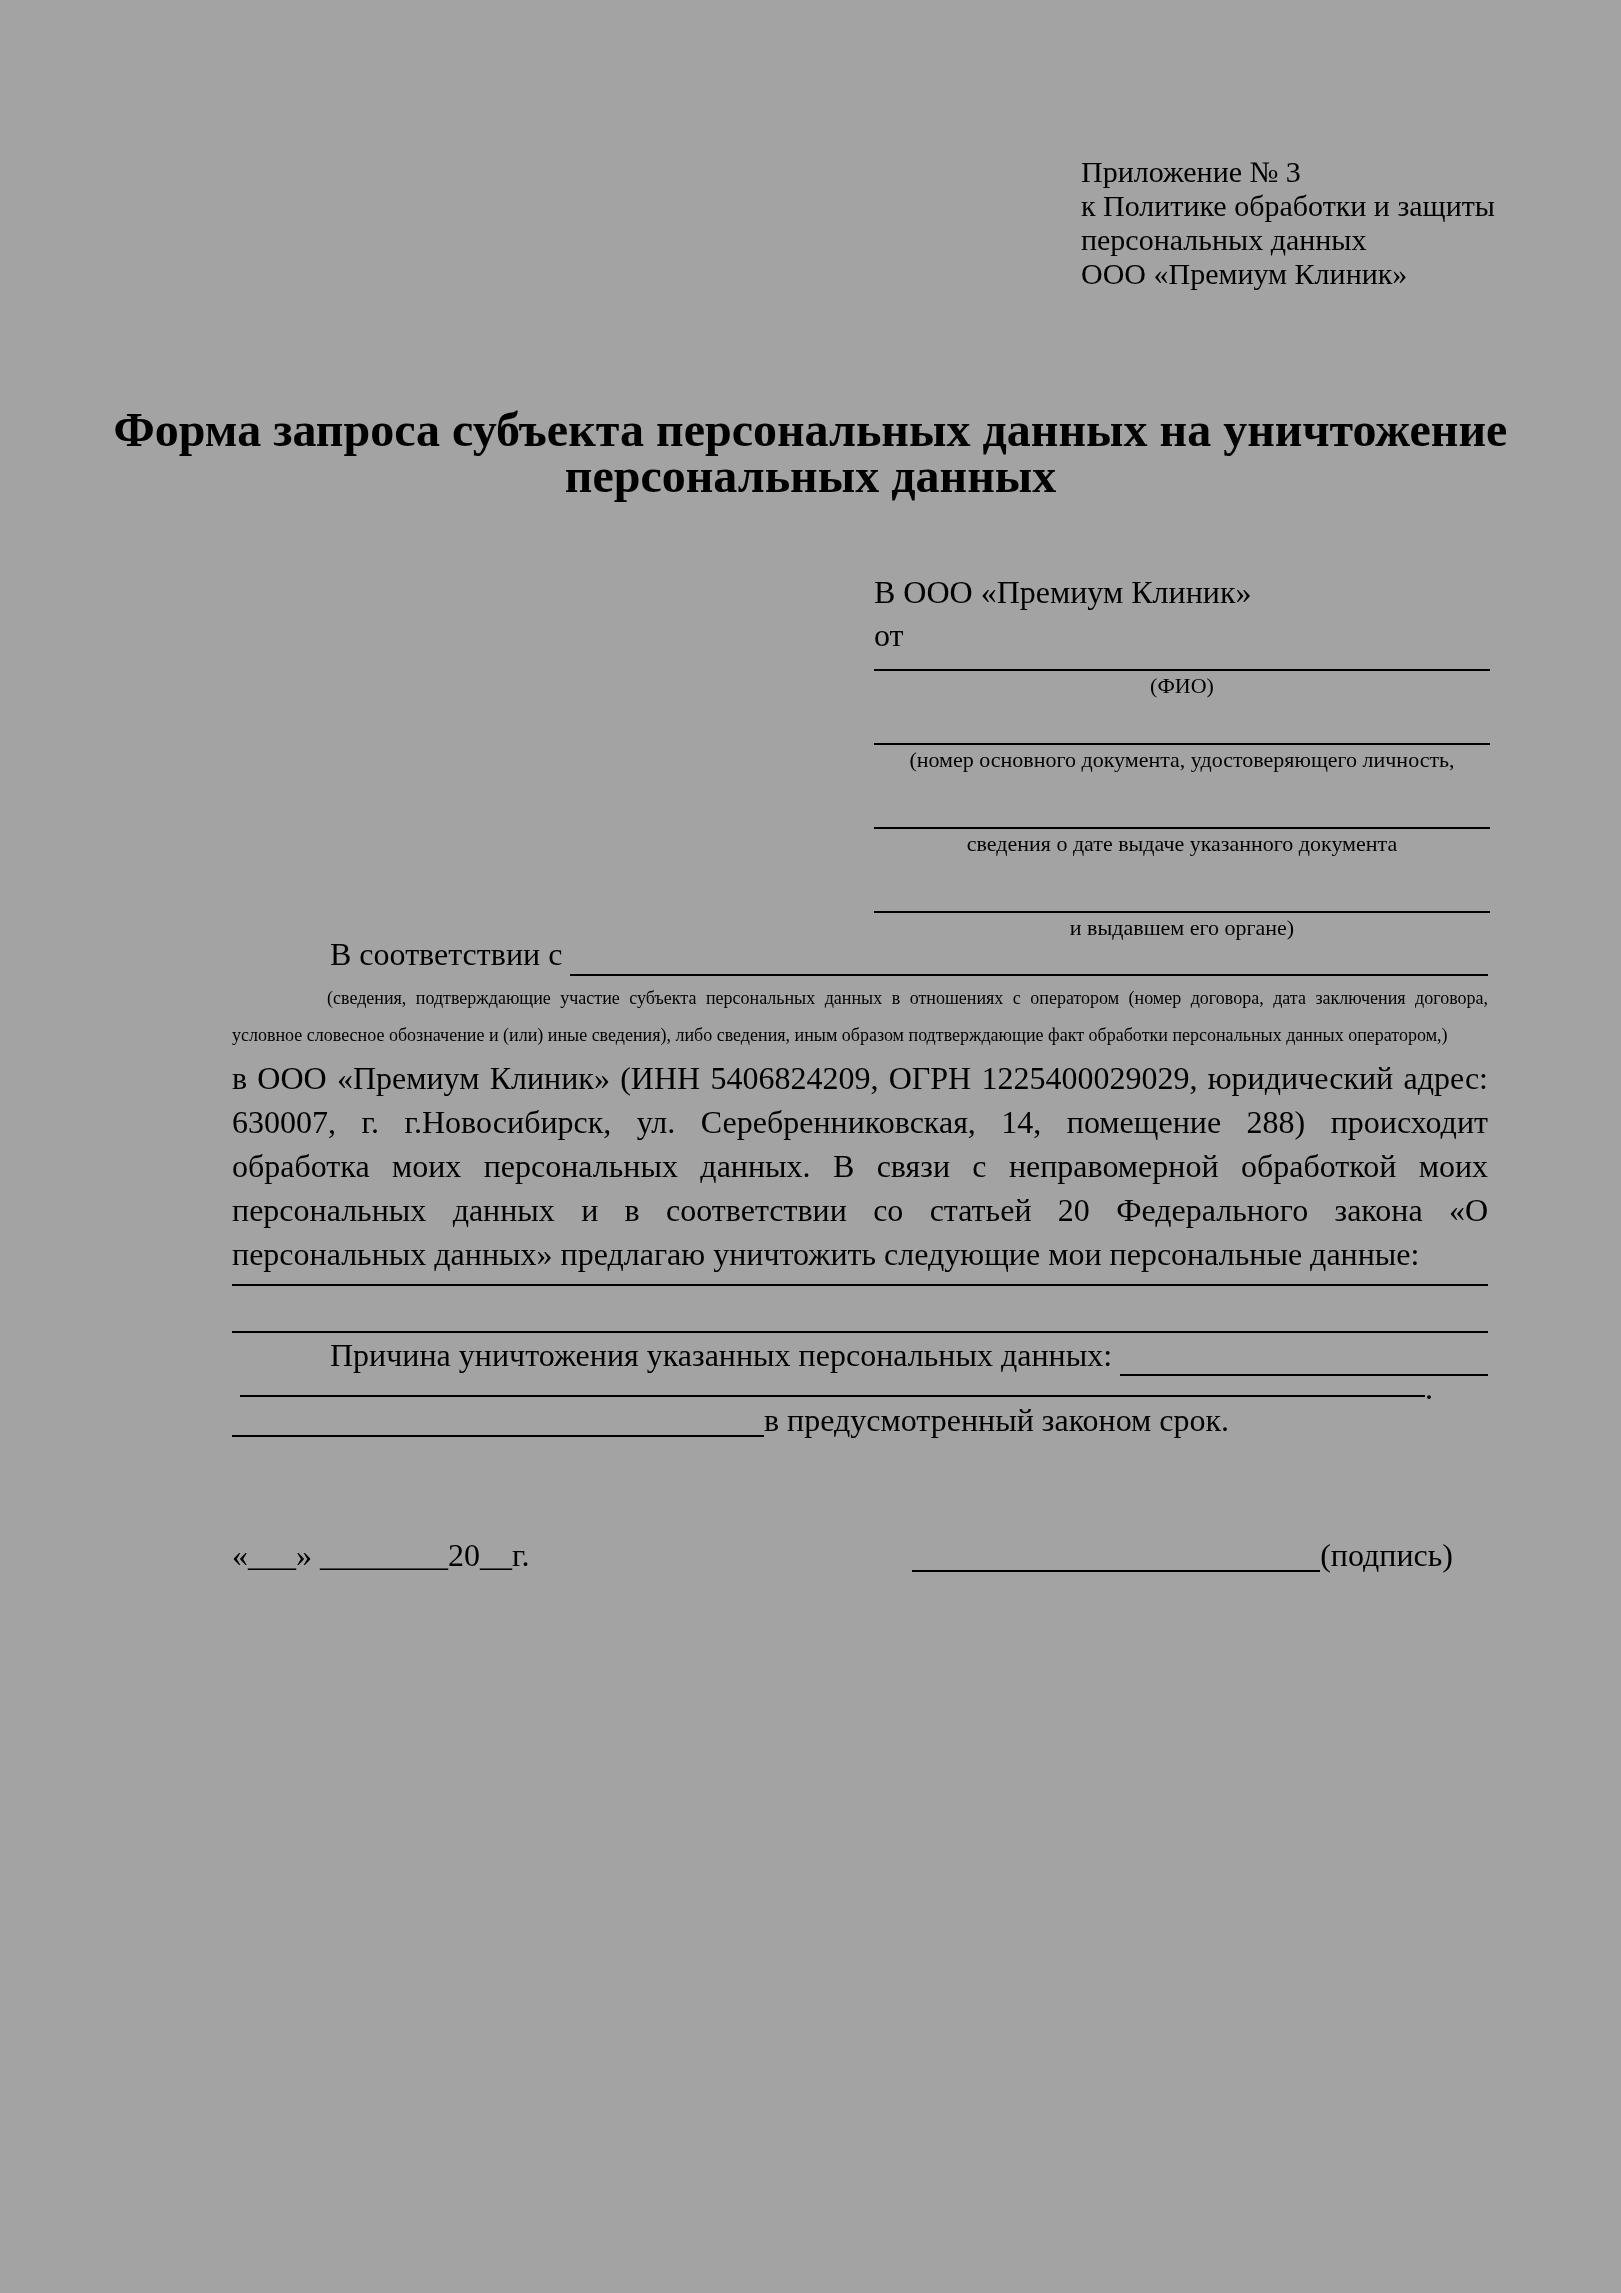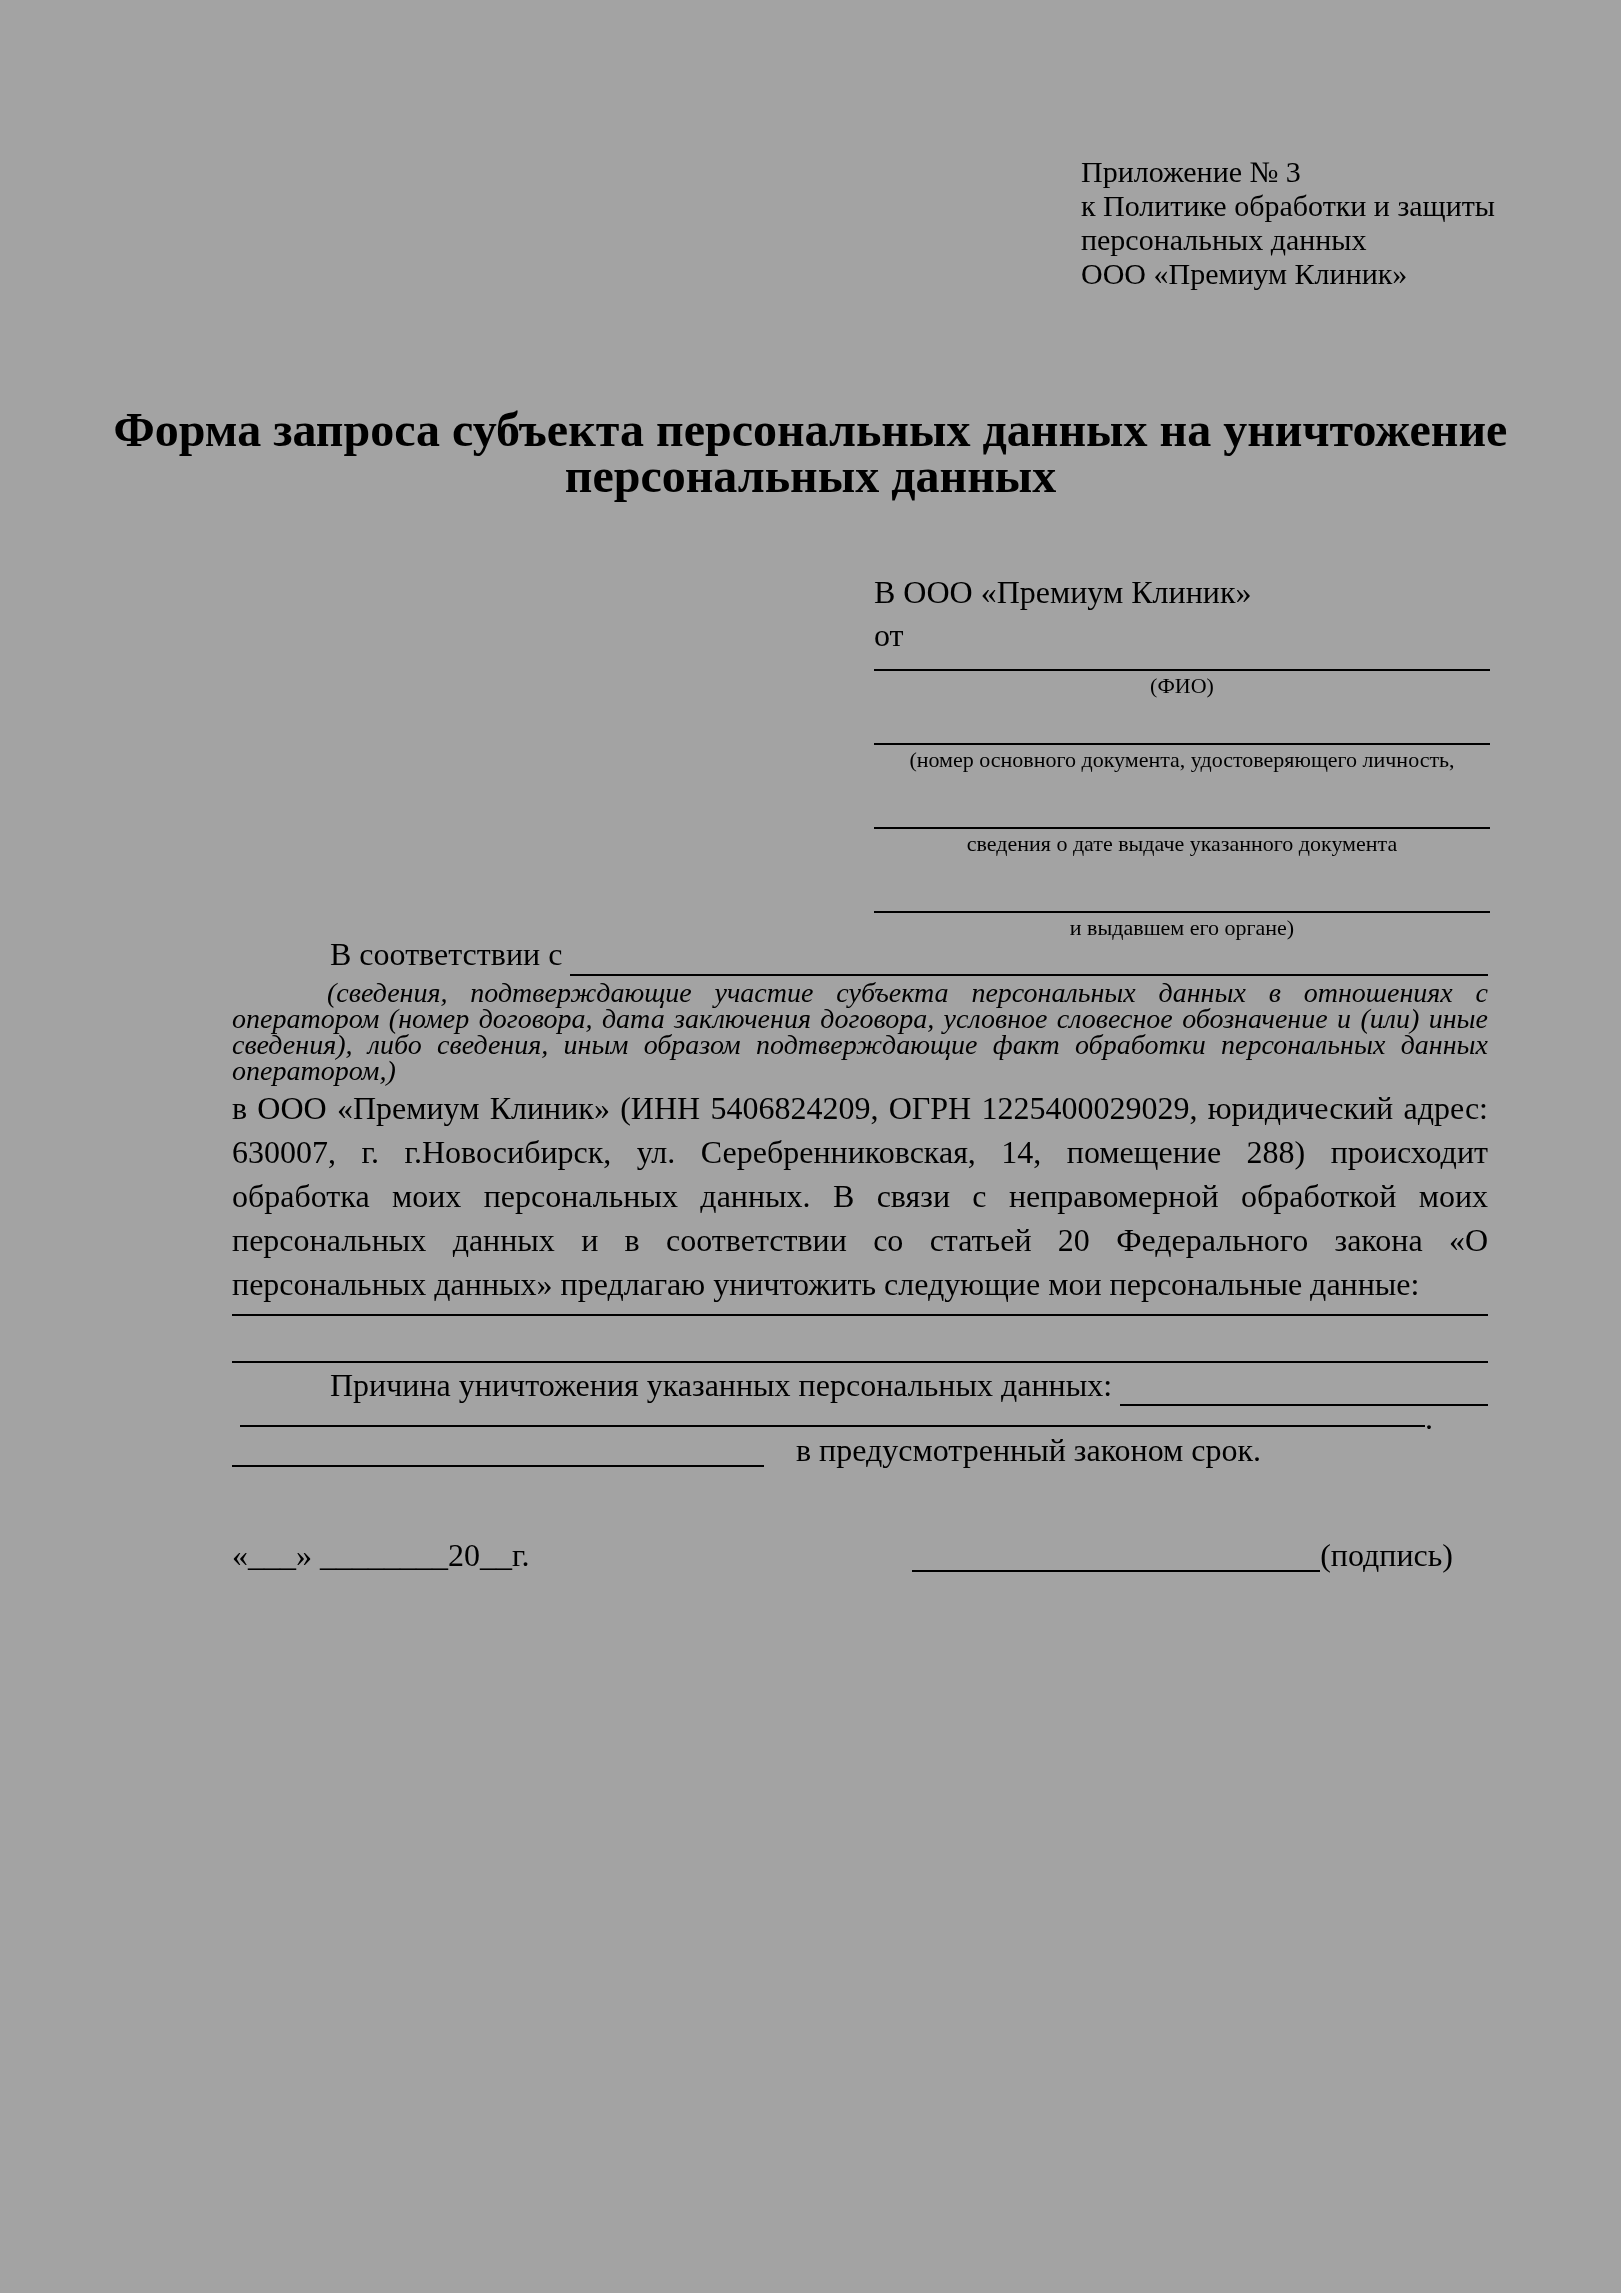--- a/index.html
+++ b/index.html
@@ -61,45 +61,44 @@
     position: absolute;
     left: 232px;
     top: 933px;
     width: 1256px;
   }
   .row-accordance { display: flex; height: 43px; }
   .row-accordance .lead { margin-left: 98px; line-height: 43px; white-space: nowrap; }
   .fill { flex: 1 1 auto; border-bottom: 2.9px solid #000; margin-left: 7.8px; }
   .note {
     margin-top: 3.9px;
-    font-size: 28px;
-    line-height: 26px;
+    font-size: 18px;
+    line-height: 37px;
     text-align: justify;
     text-indent: 95px;
-    font-style: italic;
   }
   .body-par {
     margin-top: 2px;
     line-height: 44px;
     text-align: justify;
   }
   .blank1 { height: 7.8px; border-bottom: 2.9px solid #000; }
   .blank2 { height: 45px; border-bottom: 2.9px solid #000; }
   .row-reason { display: flex; height: 41px; margin-top: 2px; }
   .row-reason .label { margin-left: 98px; line-height: 41px; white-space: nowrap; }
   .row-cont { display: flex; height: 21.6px; padding-right: 55px; }
   .row-cont .period { line-height: 25.5px; }
   .answer-line {
     margin-top: 9.8px;
     line-height: 46px;
     text-indent: 98px;
     text-align: justify;
     text-align-last: justify;
   }
-  .row-srok { display: flex; height: 46px; gap: 32px; }
+  .row-srok { display: flex; height: 46px; }
   .row-srok .uline { width: 532px; border-bottom: 2.9px solid #000; margin-bottom: 5.9px; }
   .row-srok .txt { line-height: 46px; white-space: nowrap; }
 
   
   .footer-date {
     position: absolute;
     left: 232px;
     top: 1535px;
     line-height: 41px;
     white-space: nowrap;

